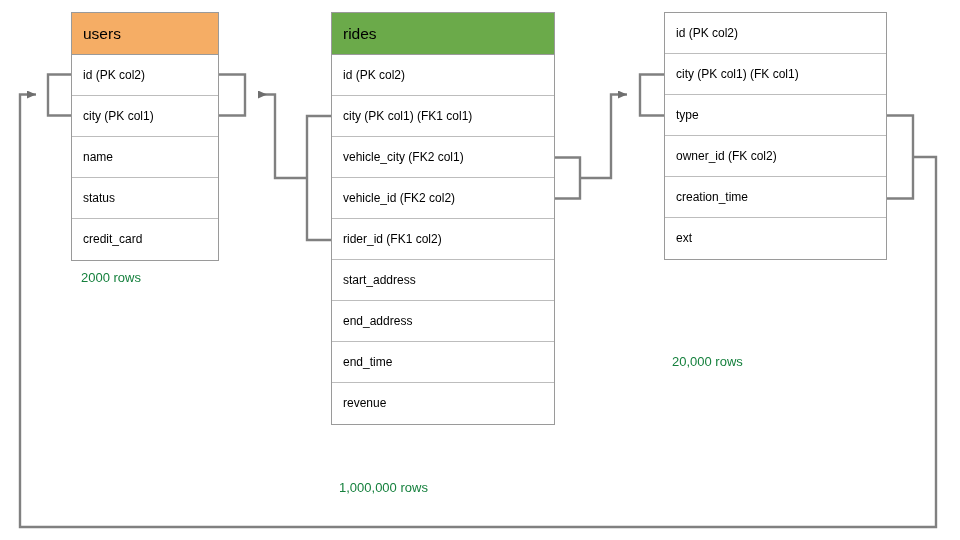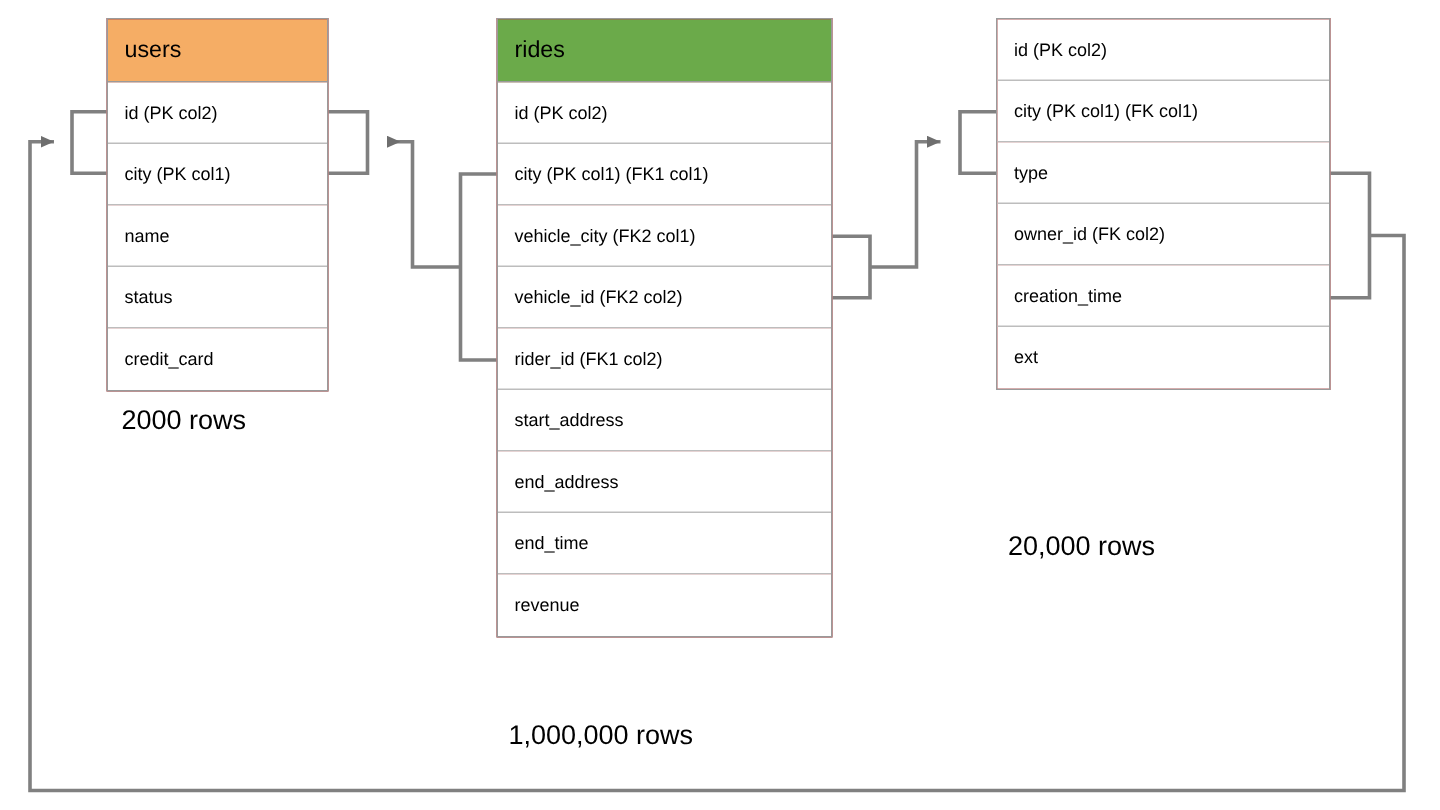--- a/index.html
+++ b/index.html
@@ -53,22 +53,22 @@
     border-bottom: 1px solid #bdbdbd;
     background: #ffffff;
     white-space: nowrap;
     overflow: hidden;
   }
   .table-row.last {
     border-bottom: none;
   }
   .row-count {
     position: absolute;
-    font-size: 18px;
-    color: #000000;
+    font-size: 13px;
+    color: #15803d;
     white-space: nowrap;
     z-index: 3;
   }
 </style>
 </head>
 <body>
 
 <div id="canvas">
 
   <svg class="edges" viewBox="0 0 960 540" xmlns="http://www.w3.org/2000/svg">

